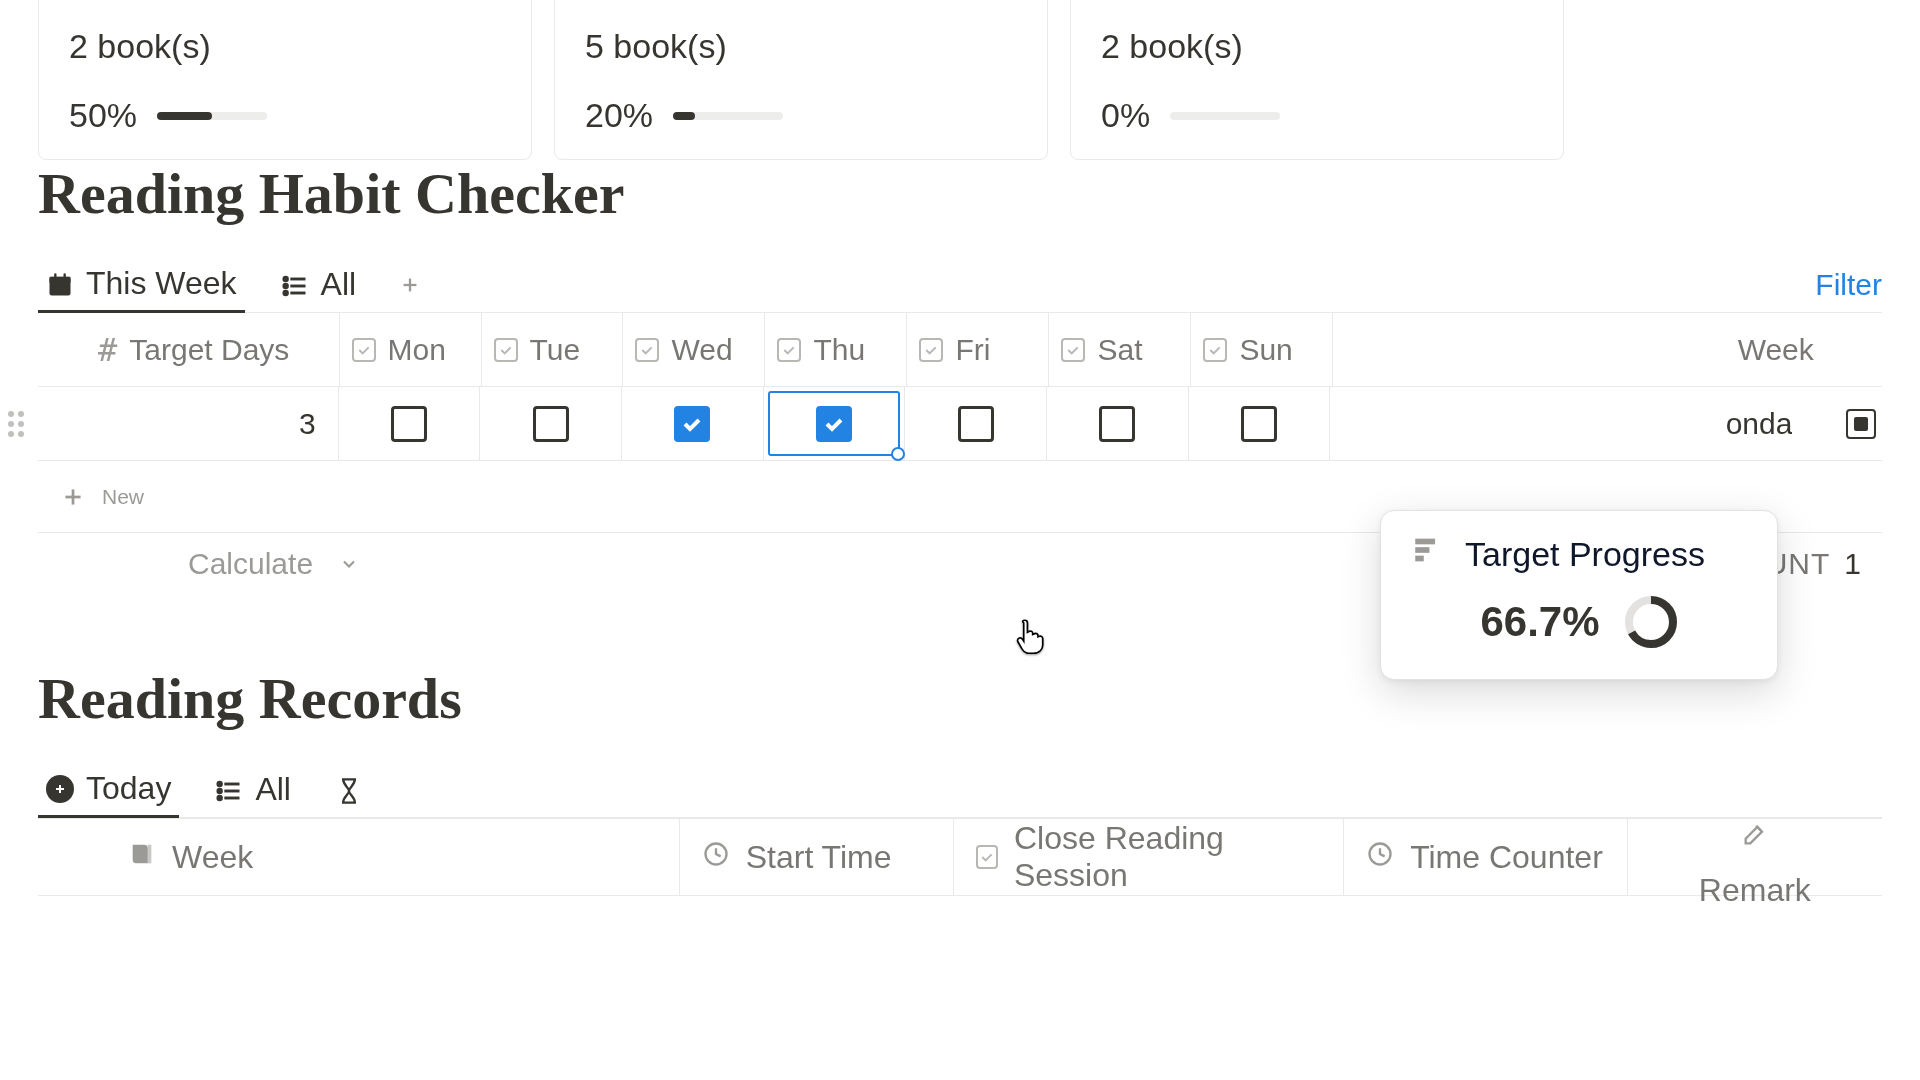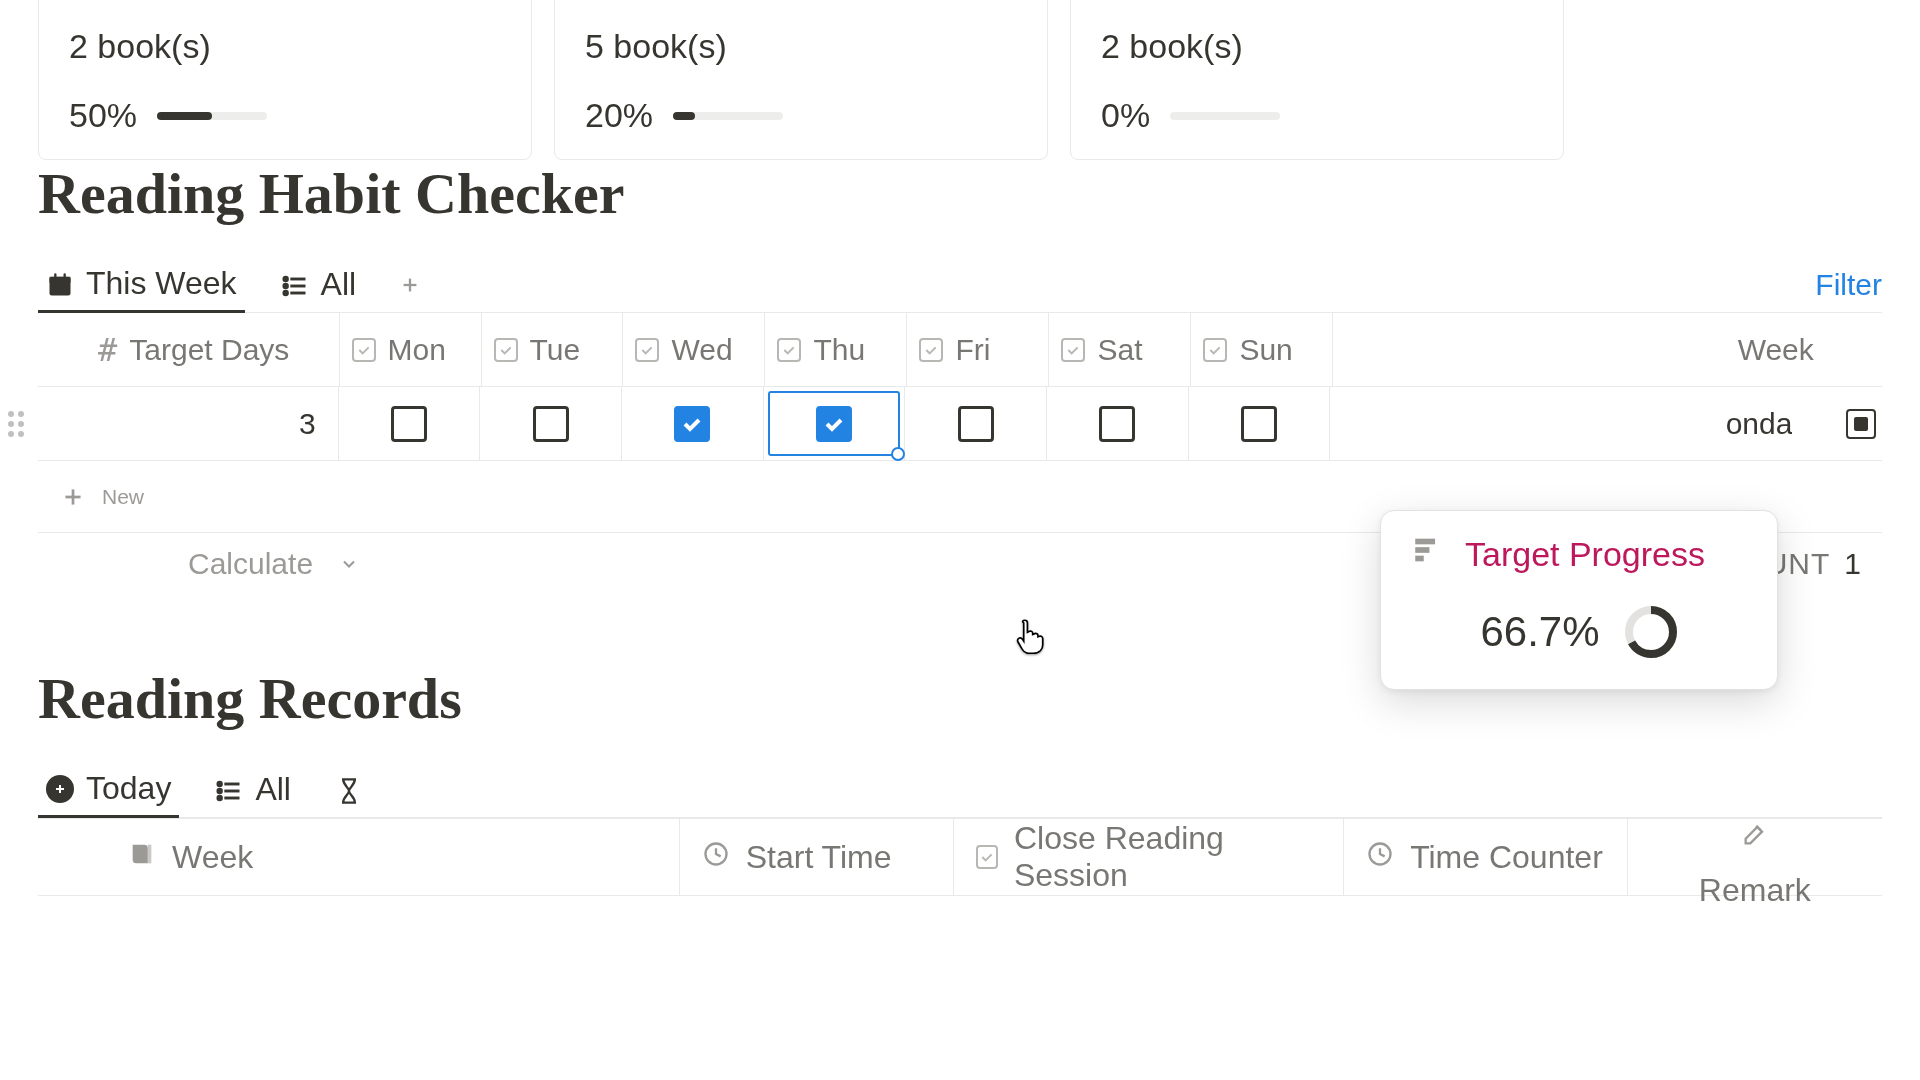--- a/index.html
+++ b/index.html
@@ -190,25 +190,25 @@
     width: 398px;
     background:#fff;
     border:1px solid #e3e2e0;
     border-radius:14px;
     box-shadow: 0 12px 40px rgba(0,0,0,.15), 0 2px 6px rgba(0,0,0,.06);
     padding: 22px 30px 30px 30px;
     z-index: 20;
   }
   .popover-title-row{
     display:flex;align-items:center;gap:20px;
-    color:#be185d;font-size:34px;margin-bottom:30px;
+    color:#0f172a;font-size:34px;margin-bottom:20px;
   }
   .popover-value-row{
     display:flex;align-items:center;justify-content:center;gap:24px;
-    font-size:42px;color:var(--text);
+    font-size:42px;color:var(--text);font-weight:bold;
   }
   .ring {
     width:54px;height:54px;position:relative;
   }
   .ring svg{transform:rotate(-90deg);}
 
   
   .new-row {
     display:flex;align-items:center;gap:16px;
     height:72px;color:#9b9a97;font-size:21px;

